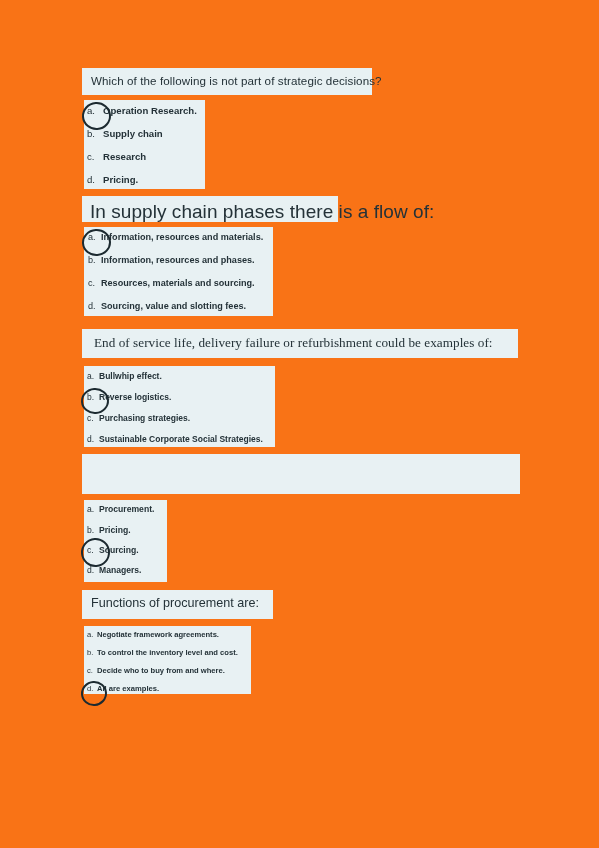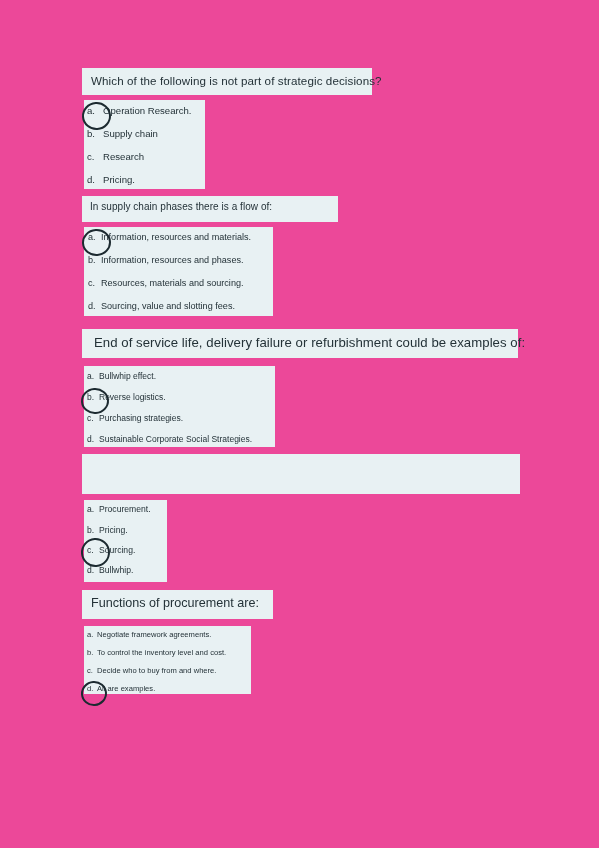--- a/index.html
+++ b/index.html
@@ -13,21 +13,21 @@
     height: 848px;
     position: relative;
     font-family: "Liberation Sans", "DejaVu Sans", sans-serif;
     color: #24333a;
     overflow: hidden;
   }
 
   #page {
     position: absolute;
     inset: 0;
-    background: #ec4899;
+    background: #f97316;
   }
 
   
   .q-block {
     position: absolute;
     background: #e8f1f3;
     box-sizing: border-box;
   }
   .q-text {
     position: absolute;
@@ -46,20 +46,21 @@
     white-space: nowrap;
     color: #243238;
   }
   .opt-letter {
     display: inline-block;
     text-align: left;
     flex: 0 0 auto;
   }
   .opt-text {
     flex: 0 0 auto;
+    font-weight: bold;
   }
 
   
   .ink-circle {
     position: absolute;
     border: 2.1px solid #1c2a30;
     border-radius: 50%;
     pointer-events: none;
     transform: rotate(-4deg);
   }
@@ -69,31 +70,31 @@
   #q1-text    { left: 91px;  top: 74px;  font-size: 11.6px; letter-spacing: .1px; }
   #q1-options { left: 84px;  top: 100px; width: 121px; height: 89px; }
   #q1-o0 { left: 87px;  top: 105px; font-size: 9.6px; }
   #q1-o1 { left: 87px;  top: 128px; font-size: 9.6px; }
   #q1-o2 { left: 87px;  top: 151px; font-size: 9.6px; }
   #q1-o3 { left: 87px;  top: 174px; font-size: 9.6px; }
   #q1-circle { left: 82px; top: 102px; width: 25px; height: 24px; }
 
   
   #q2-block   { left: 82px;  top: 196px; width: 256px; height: 26px; }
-  #q2-text    { left: 90px;  top: 201px; font-size: 10px; letter-spacing: .05px; }
+  #q2-text    { left: 90px;  top: 201px; font-size: 19px; letter-spacing: .05px; }
   #q2-options { left: 84px;  top: 227px; width: 189px; height: 89px; }
   #q2-o0 { left: 88px;  top: 232px; font-size: 9.1px; }
   #q2-o1 { left: 88px;  top: 255px; font-size: 9.1px; }
   #q2-o2 { left: 88px;  top: 278px; font-size: 9.1px; }
   #q2-o3 { left: 88px;  top: 301px; font-size: 9.1px; }
   #q2-circle { left: 82px; top: 229px; width: 25px; height: 23px; }
 
   
   #q3-block   { left: 82px;  top: 329px; width: 436px; height: 29px; }
-  #q3-text    { left: 94px;  top: 335px; font-size: 13.2px; letter-spacing: .04px; }
+  #q3-text    { left: 94px;  top: 335px; font-size: 13.2px; letter-spacing: .04px; font-family: Liberation Serif, serif; }
   #q3-options { left: 84px;  top: 366px; width: 191px; height: 81px; }
   #q3-o0 { left: 87px;  top: 371px; font-size: 8.5px; }
   #q3-o1 { left: 87px;  top: 392px; font-size: 8.5px; }
   #q3-o2 { left: 87px;  top: 413px; font-size: 8.5px; }
   #q3-o3 { left: 87px;  top: 434px; font-size: 8.5px; }
   #q3-circle { left: 81px; top: 388px; width: 24px; height: 22px; }
 
   
   #q4-block   { left: 82px;  top: 454px; width: 438px; height: 40px; }
   #q4-text    { left: 93px;  top: 459px; width: 420px; font-size: 10.4px;
@@ -202,21 +203,21 @@
   <div class="opt-row w11" id="q4-o1">
     <span class="opt-letter">b.</span>
     <span class="opt-text">Pricing.</span>
   </div>
   <div class="opt-row w11" id="q4-o2">
     <span class="opt-letter">c.</span>
     <span class="opt-text">Sourcing.</span>
   </div>
   <div class="opt-row w11" id="q4-o3">
     <span class="opt-letter">d.</span>
-    <span class="opt-text">Bullwhip.</span>
+    <span class="opt-text">Managers.</span>
   </div>
   <div class="ink-circle" id="q4-circle"></div>
 
   <div class="q-block" id="q5-block"></div>
   <div class="q-text" id="q5-text">Functions of procurement are:</div>
 
   <div class="opt-block" id="q5-options"></div>
   <div class="opt-row w9" id="q5-o0">
     <span class="opt-letter">a.</span>
     <span class="opt-text">Negotiate framework agreements.</span>

